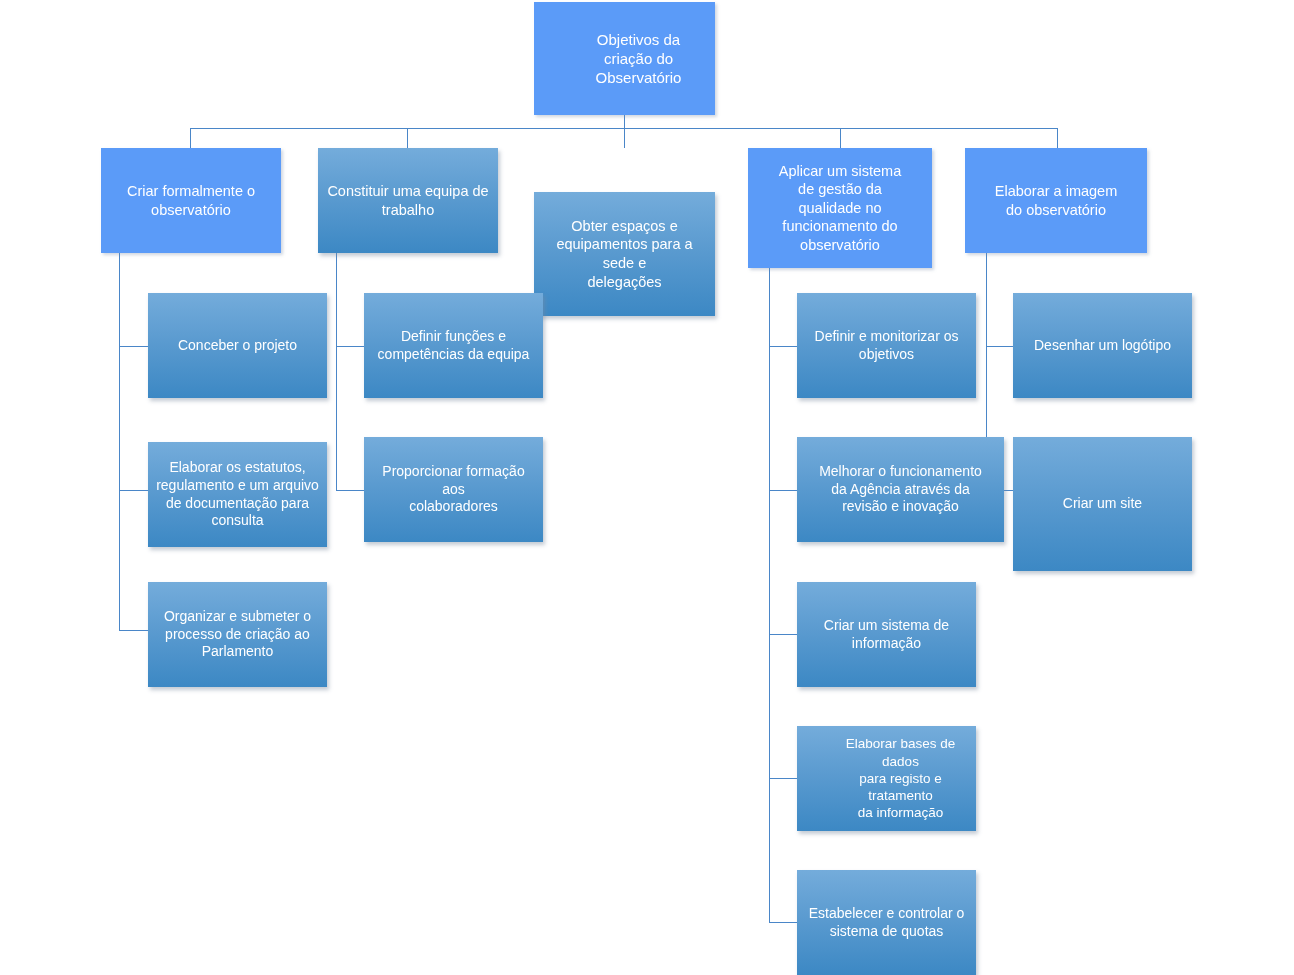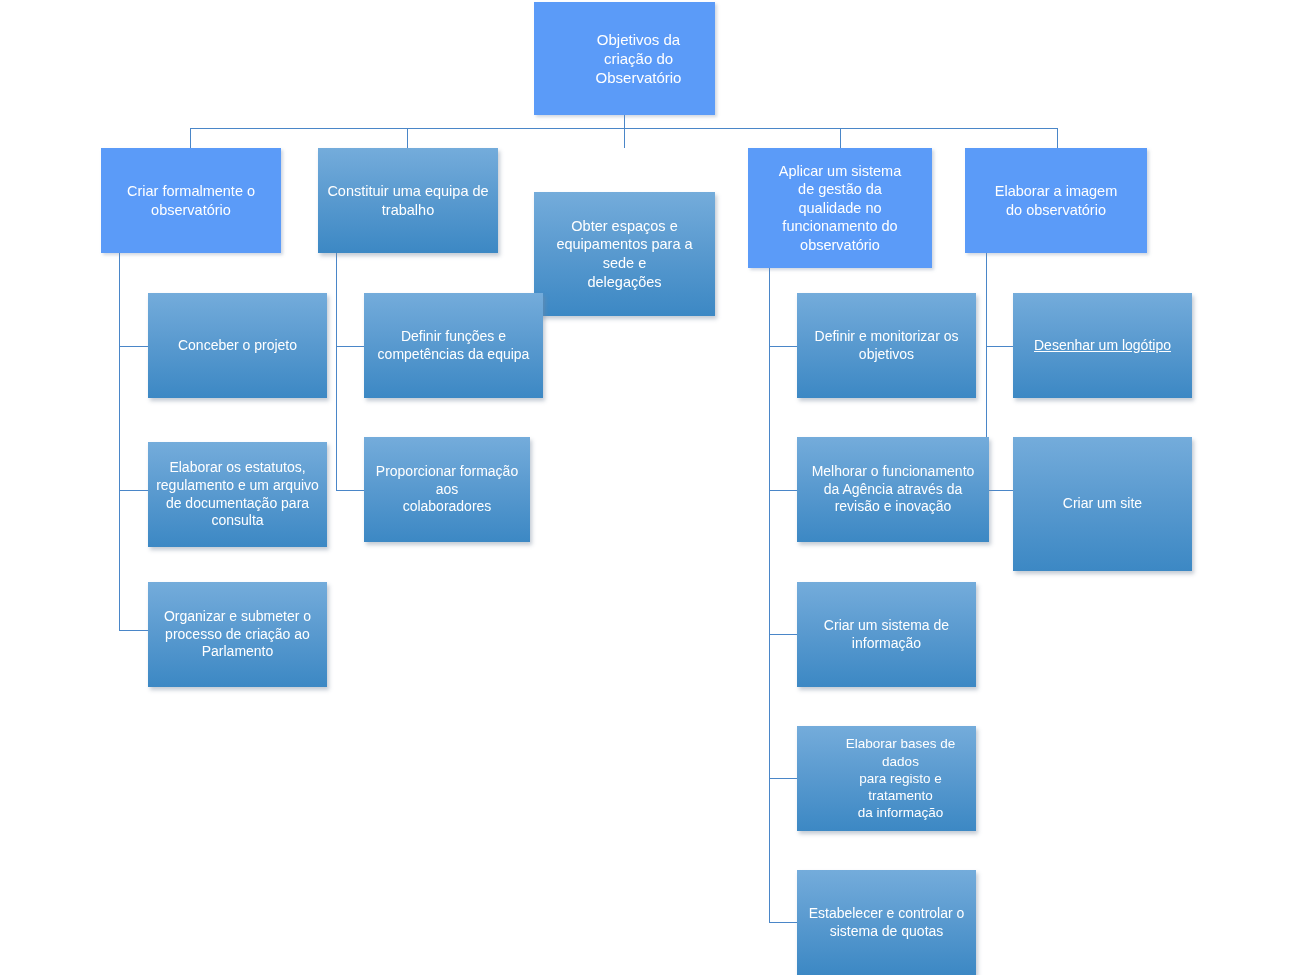--- a/index.html
+++ b/index.html
@@ -147,31 +147,31 @@
     <span class="node-text">Organizar e submeter o
 processo de criação ao
 Parlamento</span>
   </div>
 
   <div class="node grad size-lvl3" style="left:364px; top:293px; width:179px; height:105px;">
     <span class="node-text">Definir funções e
 competências da equipa</span>
   </div>
 
-  <div class="node grad size-lvl3" style="left:364px; top:437px; width:166px; height:105px;justify-content:center;">
+  <div class="node grad size-lvl3" style="left:364px; top:437px; width:179px; height:105px;justify-content:center;">
     <span class="node-text">Proporcionar formação aos
 colaboradores</span>
   </div>
 
   <div class="node grad size-lvl3" style="left:797px; top:293px; width:179px; height:105px;">
     <span class="node-text">Definir e monitorizar os
 objetivos</span>
   </div>
 
-  <div class="node grad size-lvl3" style="left:797px; top:437px; width:192px; height:105px;">
+  <div class="node grad size-lvl3" style="left:797px; top:437px; width:207px; height:105px;">
     <span class="node-text">Melhorar o funcionamento
 da Agência através da
 revisão e inovação</span>
   </div>
 
   <div class="node grad size-lvl3" style="left:797px; top:582px; width:179px; height:105px;">
     <span class="node-text">Criar um sistema de
 informação</span>
   </div>
 
@@ -179,21 +179,21 @@
     <span class="node-text">Elaborar bases de dados
 para registo e tratamento
 da informação</span>
   </div>
 
   <div class="node grad size-lvl3" style="left:797px; top:870px; width:179px; height:105px;">
     <span class="node-text">Estabelecer e controlar o
 sistema de quotas</span>
   </div>
 
-  <div class="node grad size-lvl3" style="left:1013px; top:293px; width:179px; height:105px;text-decoration:underline;">
+  <div class="node grad size-lvl3" style="left:1013px; top:293px; width:179px; height:105px;">
     <span class="node-text">Desenhar um logótipo</span>
   </div>
 
   <div class="node grad size-lvl3" style="left:1013px; top:437px; width:179px; height:134px;">
     <span class="node-text">Criar um site</span>
   </div>
 
 </div>
 
 </body></html>

